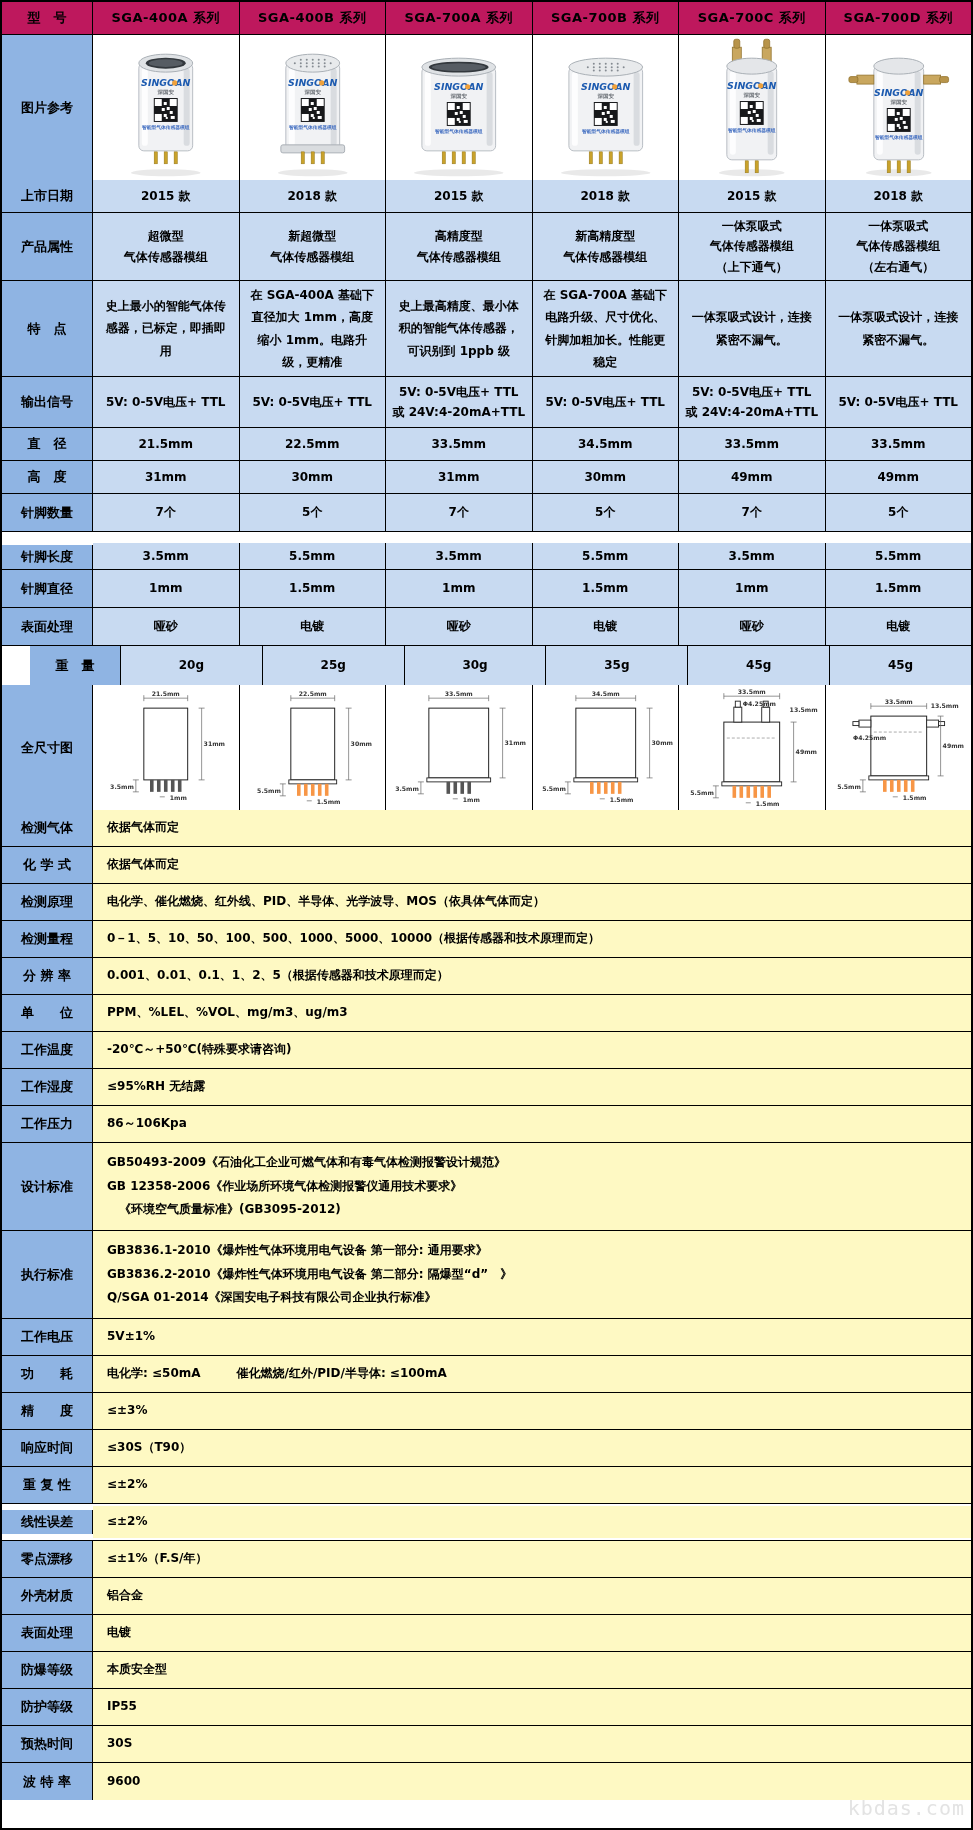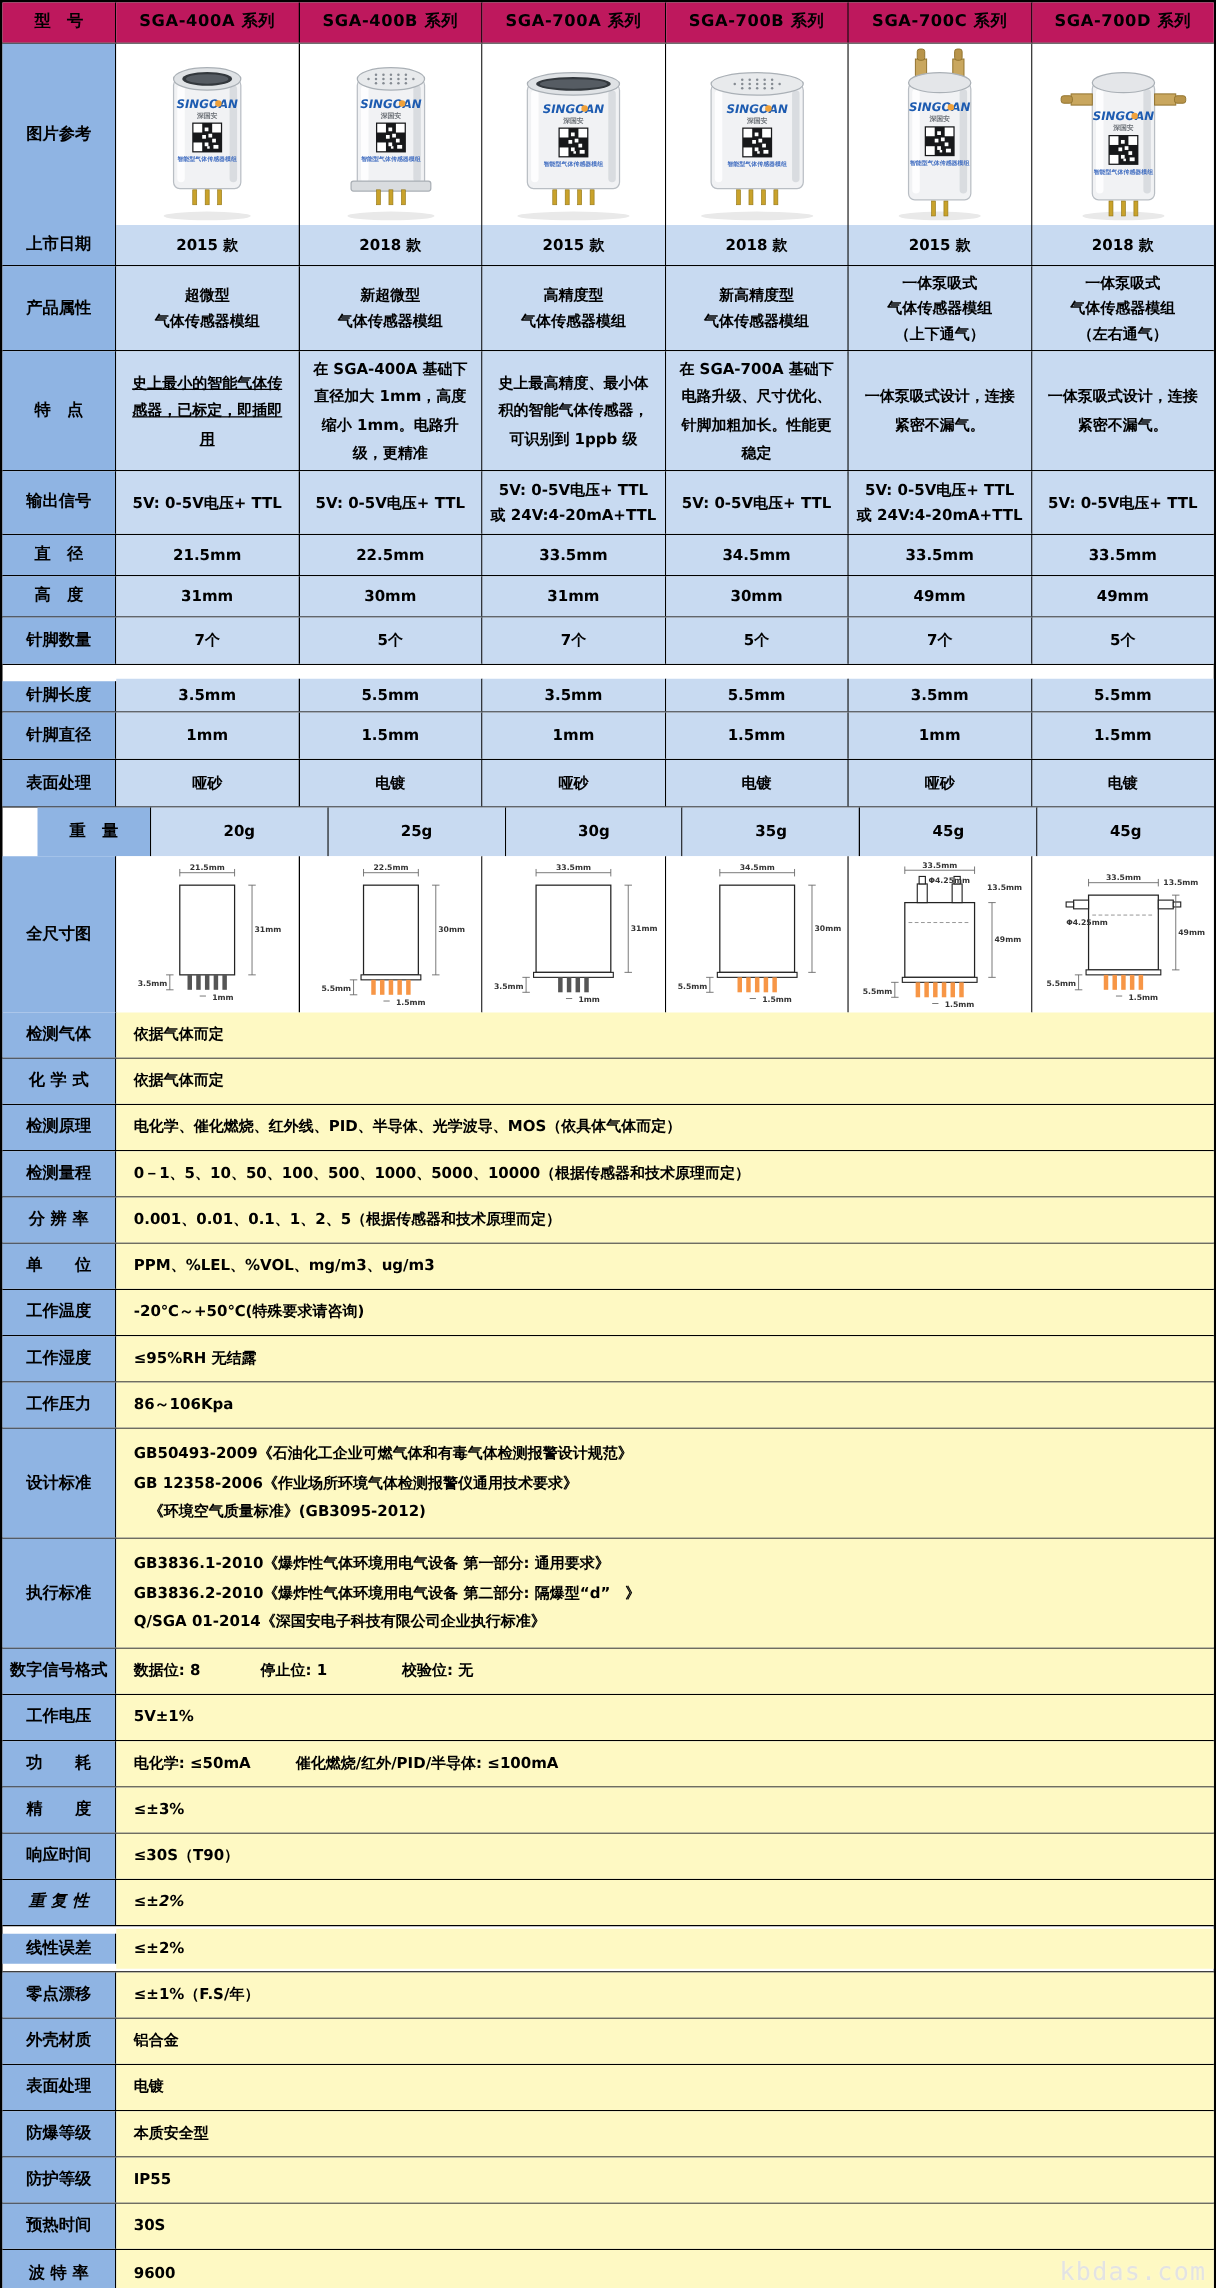--- a/index.html
+++ b/index.html
@@ -291,21 +291,21 @@
 气体传感器模组</div>
         <div class="cell">一体泵吸式
 气体传感器模组
 （上下通气）</div>
         <div class="cell" style="border-right: none;">一体泵吸式
 气体传感器模组
 （左右通气）</div>
       </div>
       <div class="row" style="min-height: 89px;">
         <div class="label-cell">特　点</div>
-        <div class="cell" style="line-height: 1.85; padding: 3px 8px; text-decoration: underline;">史上最小的智能气体传感器，已标定，即插即用</div>
+        <div class="cell" style="line-height: 1.85; padding: 3px 8px;">史上最小的智能气体传感器，已标定，即插即用</div>
         <div class="cell" style="line-height: 1.85; padding: 3px 8px;">在 SGA-400A 基础下直径加大 1mm，高度缩小 1mm。电路升级，更精准</div>
         <div class="cell" style="line-height: 1.85; padding: 3px 8px;">史上最高精度、最小体积的智能气体传感器，可识别到 1ppb 级</div>
         <div class="cell" style="line-height: 1.85; padding: 3px 8px;">在 SGA-700A 基础下电路升级、尺寸优化、针脚加粗加长。性能更稳定</div>
         <div class="cell" style="line-height: 1.85; padding: 3px 8px;">一体泵吸式设计，连接紧密不漏气。</div>
         <div class="cell" style="line-height: 1.85; padding: 3px 8px; border-right: none;">一体泵吸式设计，连接紧密不漏气。</div>
       </div>
       <div class="row" style="min-height: 51px;">
         <div class="label-cell">输出信号</div>
         <div class="cell">5V: 0-5V电压+ TTL</div>
         <div class="cell">5V: 0-5V电压+ TTL</div>
@@ -579,40 +579,36 @@
 GB 12358-2006《作业场所环境气体检测报警仪通用技术要求》
 　《环境空气质量标准》(GB3095-2012)</div>
       </div>
       <div class="row" style="min-height: 88px;">
         <div class="label-cell">执行标准</div>
         <div class="spec-value">GB3836.1-2010《爆炸性气体环境用电气设备 第一部分: 通用要求》
 GB3836.2-2010《爆炸性气体环境用电气设备 第二部分: 隔爆型“d”　》
 Q/SGA 01-2014《深国安电子科技有限公司企业执行标准》</div>
       </div>
       <div class="row" style="min-height: 37px;">
-        <div class="label-cell">数字信号格式</div>
-        <div class="spec-value">数据位: 8　　　　停止位: 1　　　　　校验位: 无</div>
-      </div>
-      <div class="row" style="min-height: 37px;">
         <div class="label-cell">工作电压</div>
         <div class="spec-value">5V±1%</div>
       </div>
       <div class="row" style="min-height: 37px;">
         <div class="label-cell">功　　耗</div>
         <div class="spec-value">电化学: ≤50mA　　　催化燃烧/红外/PID/半导体: ≤100mA</div>
       </div>
       <div class="row" style="min-height: 37px;">
         <div class="label-cell">精　　度</div>
         <div class="spec-value">≤±3%</div>
       </div>
       <div class="row" style="min-height: 37px;">
         <div class="label-cell">响应时间</div>
         <div class="spec-value">≤30S（T90）</div>
       </div>
-      <div class="row" style="min-height: 37px; font-style: italic;">
+      <div class="row" style="min-height: 37px;">
         <div class="label-cell">重 复 性</div>
         <div class="spec-value">≤±2%</div>
       </div>
       <div class="row" style="min-height: 37px; align-items: center;">
         <div class="label-cell">线性误差</div>
         <div class="spec-value">≤±2%</div>
       </div>
       <div class="row" style="min-height: 37px;">
         <div class="label-cell">零点漂移</div>
         <div class="spec-value">≤±1%（F.S/年）</div>

